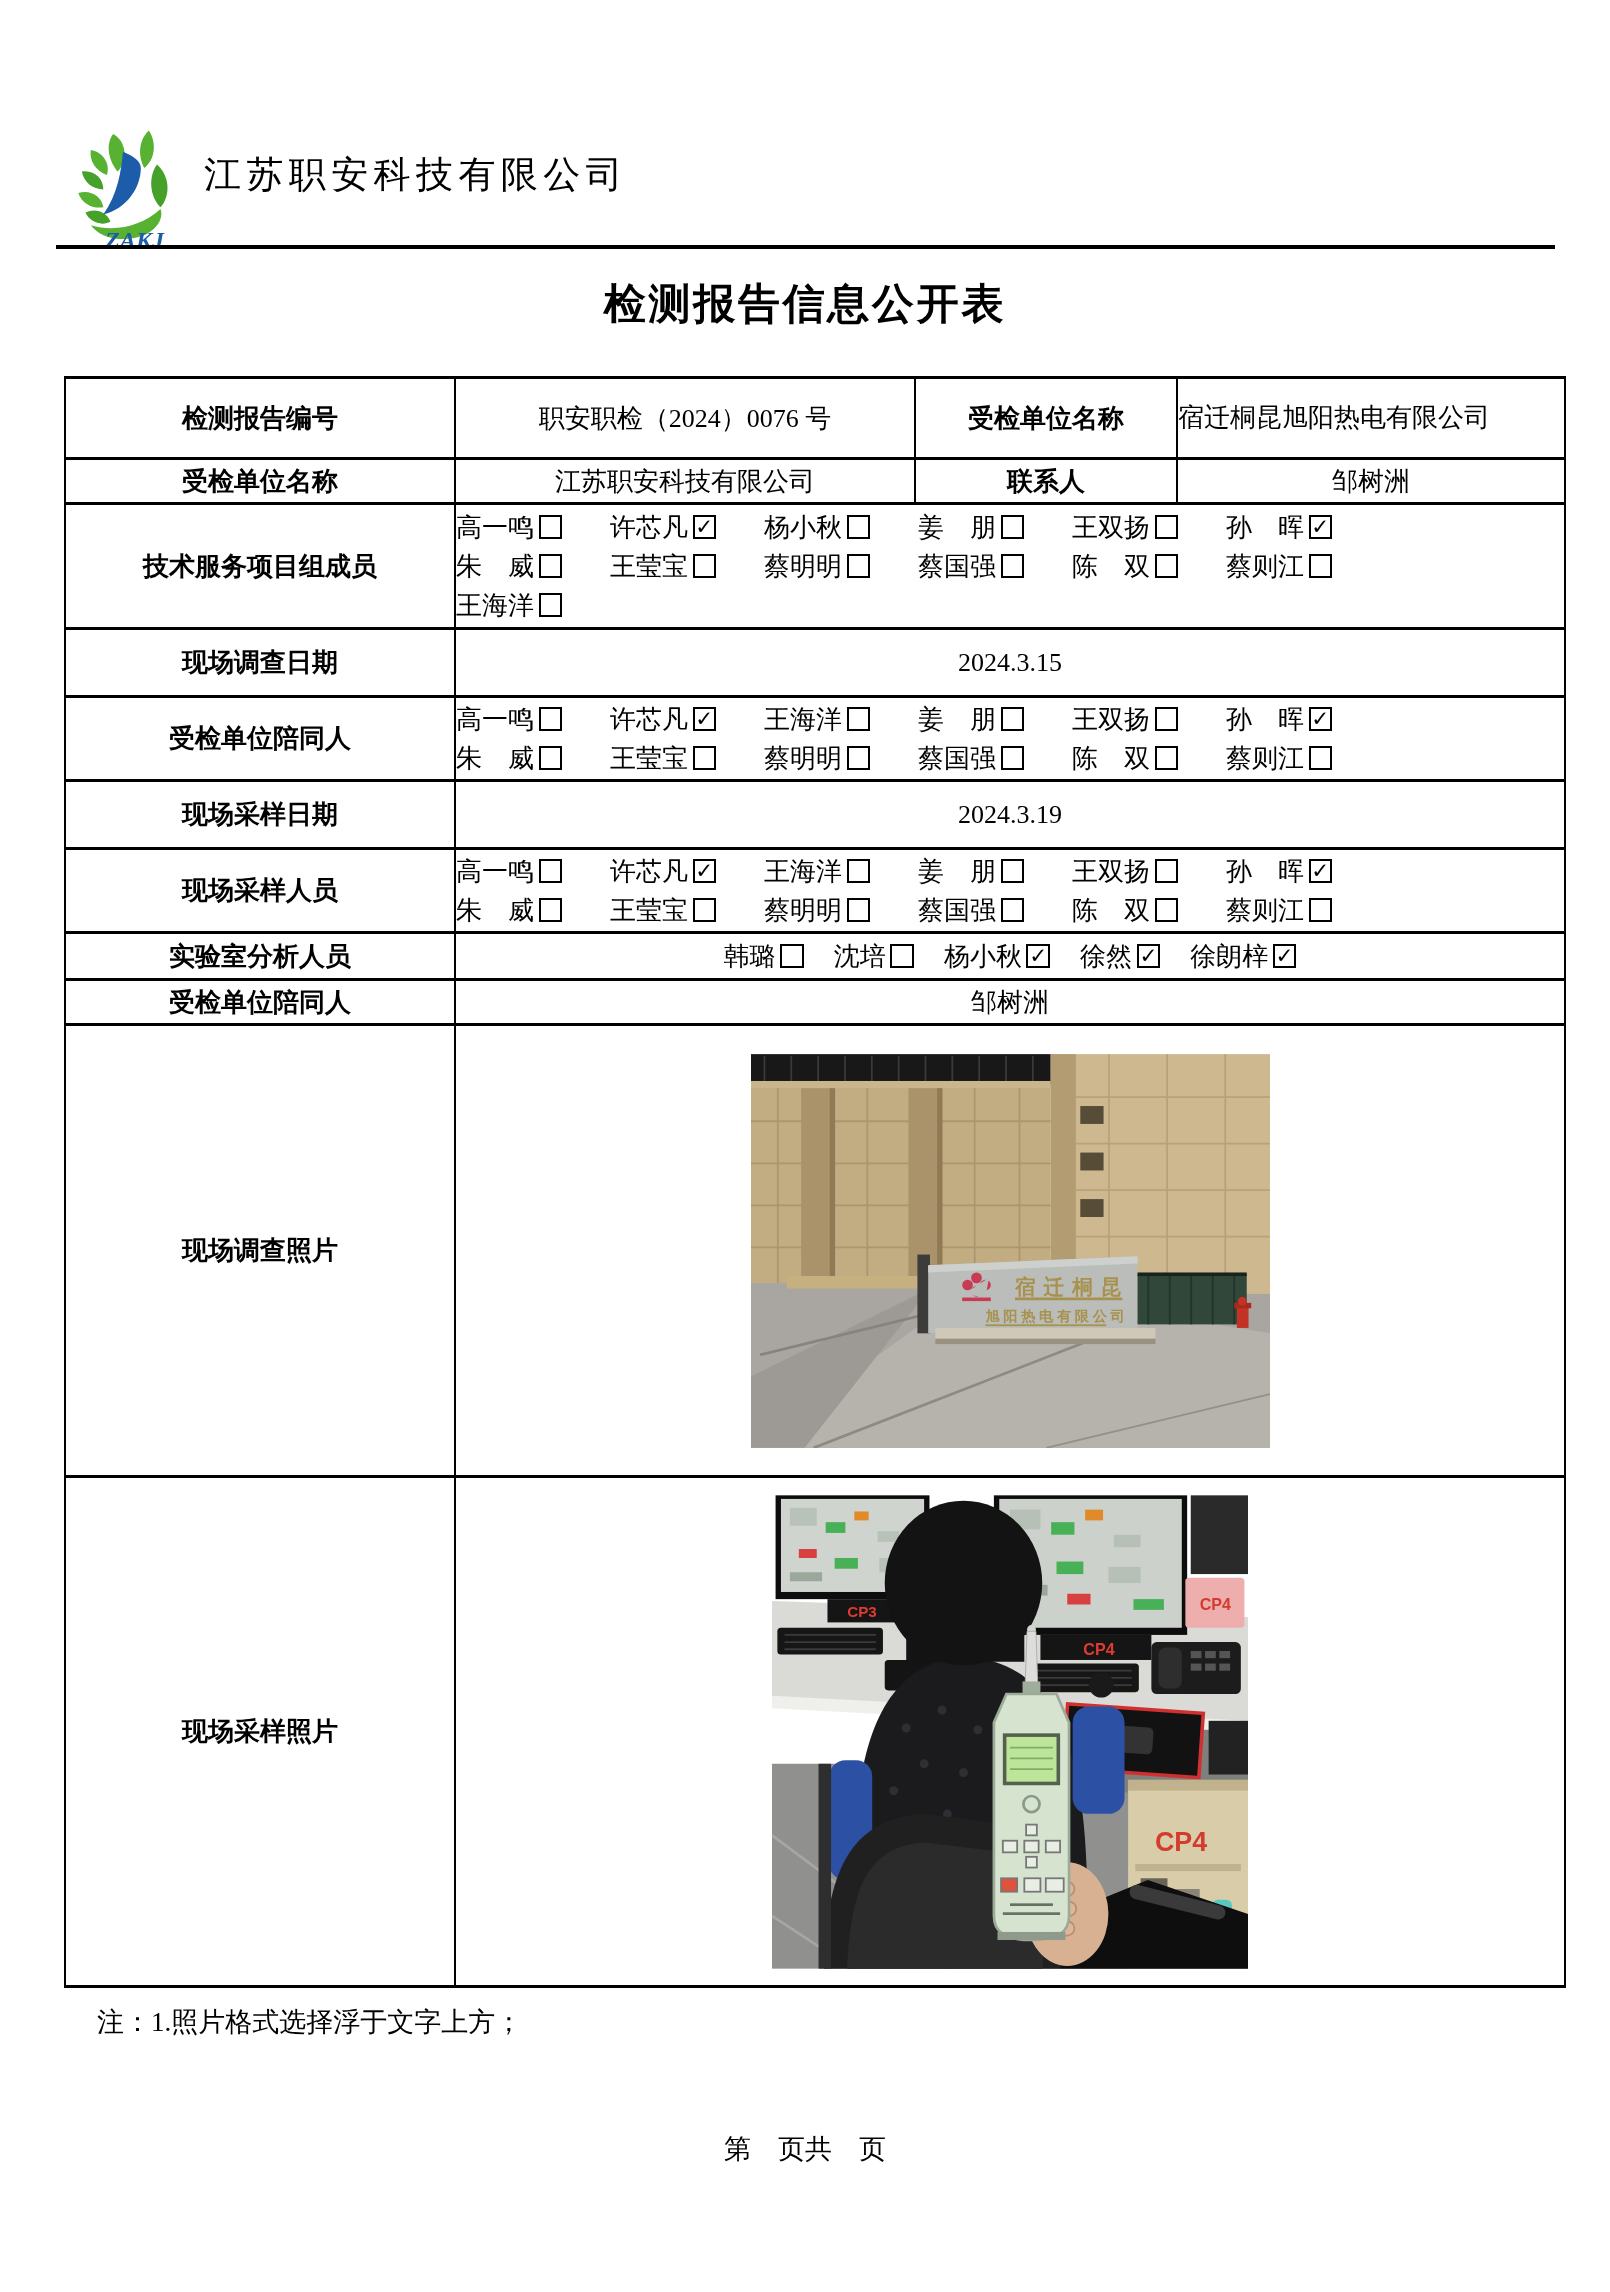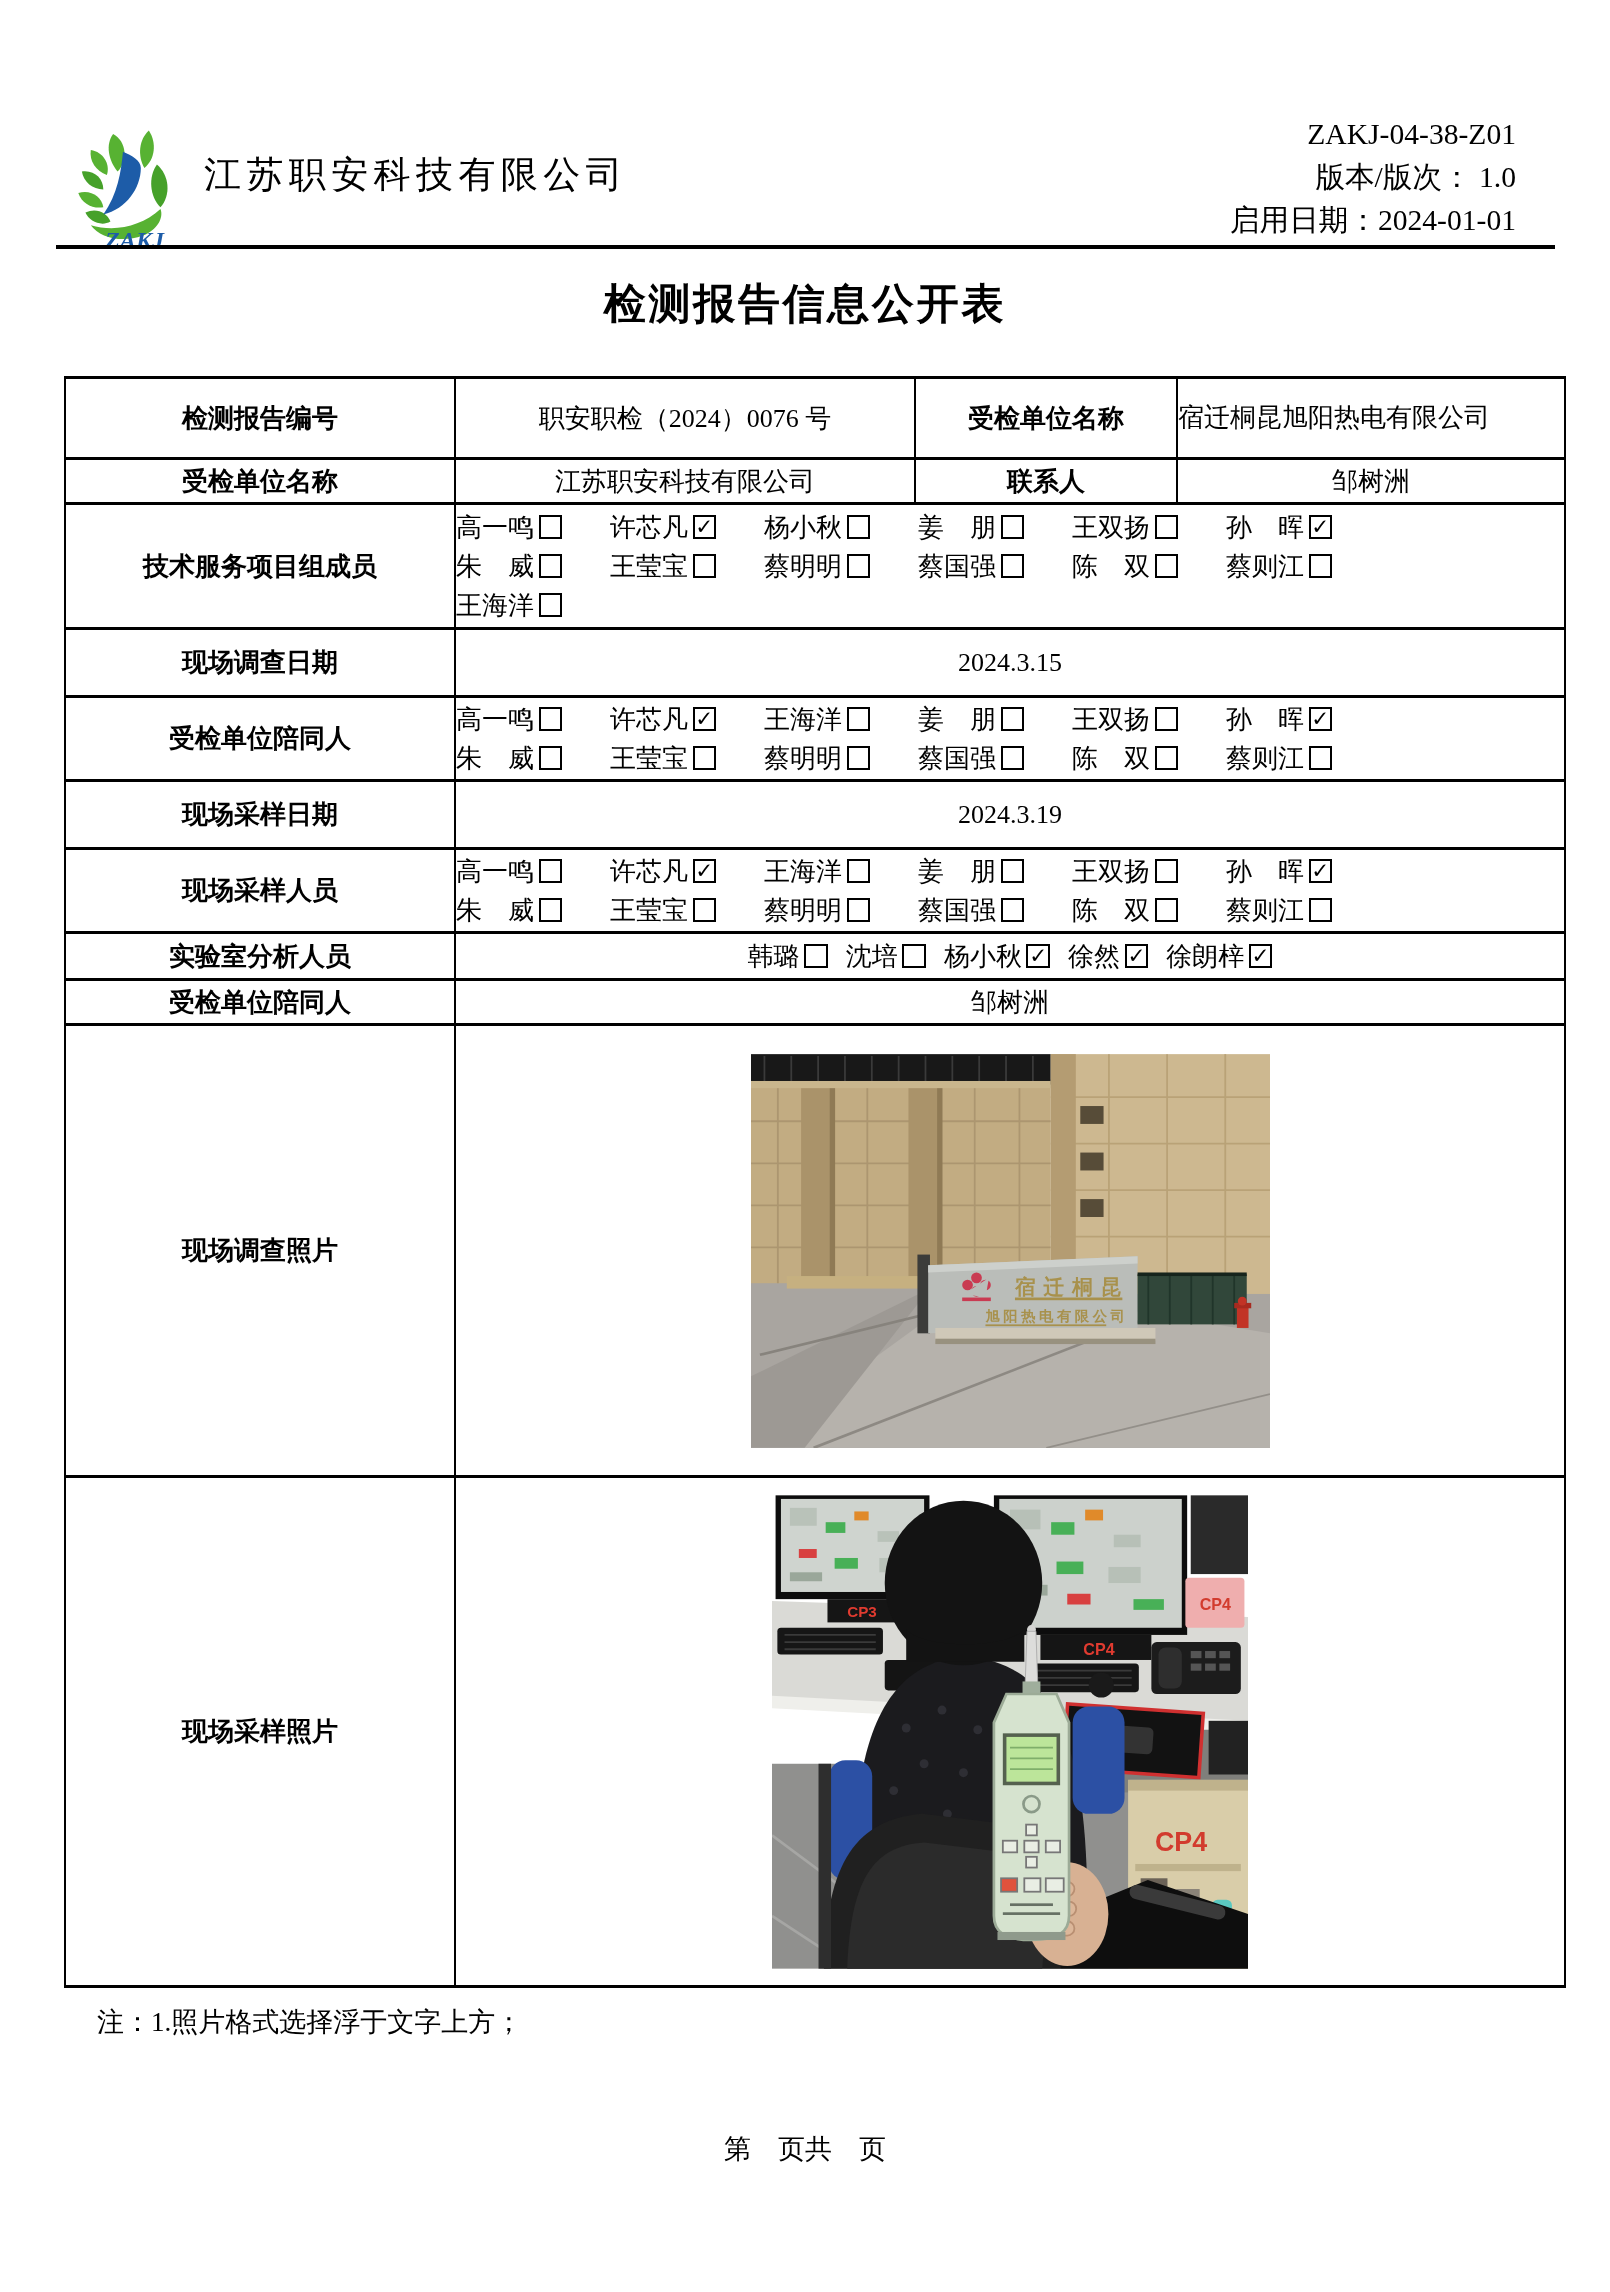--- a/index.html
+++ b/index.html
@@ -20,21 +20,21 @@
   #report-table{position:absolute;left:64px;top:376px;border-collapse:collapse;table-layout:fixed;width:1499px;}
   #report-table td{border:2.7px solid #000;border-top-width:3.6px;border-bottom-width:3.6px;
                    padding:0;vertical-align:middle;font-size:26px;}
   td.lbl{font-family:"Liberation Sans","DejaVu Sans",sans-serif;font-weight:bold;text-align:center;}
   td.val{text-align:center;}
   td.val-wrap{text-align:left;padding:3.6px 43px;line-height:38px;margin-left:18px;}
   td.cbcell{padding-left:14.3px;}
 
   
   .cb-line{display:flex;align-items:center;height:39px;}
-  .cb-line.center{justify-content:center;}
+  .cb-line.center{justify-content:center;gap:12px;}
   .cb-item{display:inline-flex;align-items:center;width:154px;white-space:nowrap;}
   .cb-line.center .cb-item{width:auto;margin:0 9px;}
   .cb-nm{font-size:26px;}
   .cb-box{display:inline-flex;align-items:center;justify-content:center;
           width:19.7px;height:19.7px;border:2.7px solid #000;margin-left:4.5px;
           font-size:21.5px;font-weight:bold;line-height:1;
           font-family:"DejaVu Sans",sans-serif;}
 
   
   .photo-cell{text-align:center;}
@@ -59,29 +59,20 @@
       <path d="M95 6 C104 20 102 38 90 48 C82 34 84 16 95 6Z" fill="#57b232"></path>
       <path d="M66 30 C64 52 60 78 44 100 C70 94 86 70 86 48 C86 40 76 34 66 30Z" fill="#1d5ca8"></path>
       <path d="M104 44 C118 56 120 78 108 92 C96 80 94 58 104 44Z" fill="#46a12a"></path>
       <path d="M30 112 C56 120 86 114 108 94 C112 104 104 118 88 124 C64 132 40 126 30 112Z" fill="#57b232"></path>
     </g>
     <text x="46" y="138" font-size="27" font-style="italic" font-weight="bold" font-family="Liberation Serif, serif" fill="#1d5ca8">ZAKJ</text>
   </svg>
 
   <div id="company-name">江苏职安科技有限公司</div>
 
-  <div id="hdr-right">
-    <div>ZAKJ-04-38-Z01</div>
-    <div>
-      <span>版本/版次：</span><span>&nbsp;</span><span>1.0</span>
-    </div>
-    <div>
-      <span>启用日期：</span><span>2024-01-01</span>
-    </div>
-  </div>
 
   <div id="hdr-rule"></div>
 
   <div id="page-title">检测报告信息公开表</div>
 
   <table id="report-table">
     <colgroup>
         <col style="width:390px">
         <col style="width:460px">
         <col style="width:262px">

